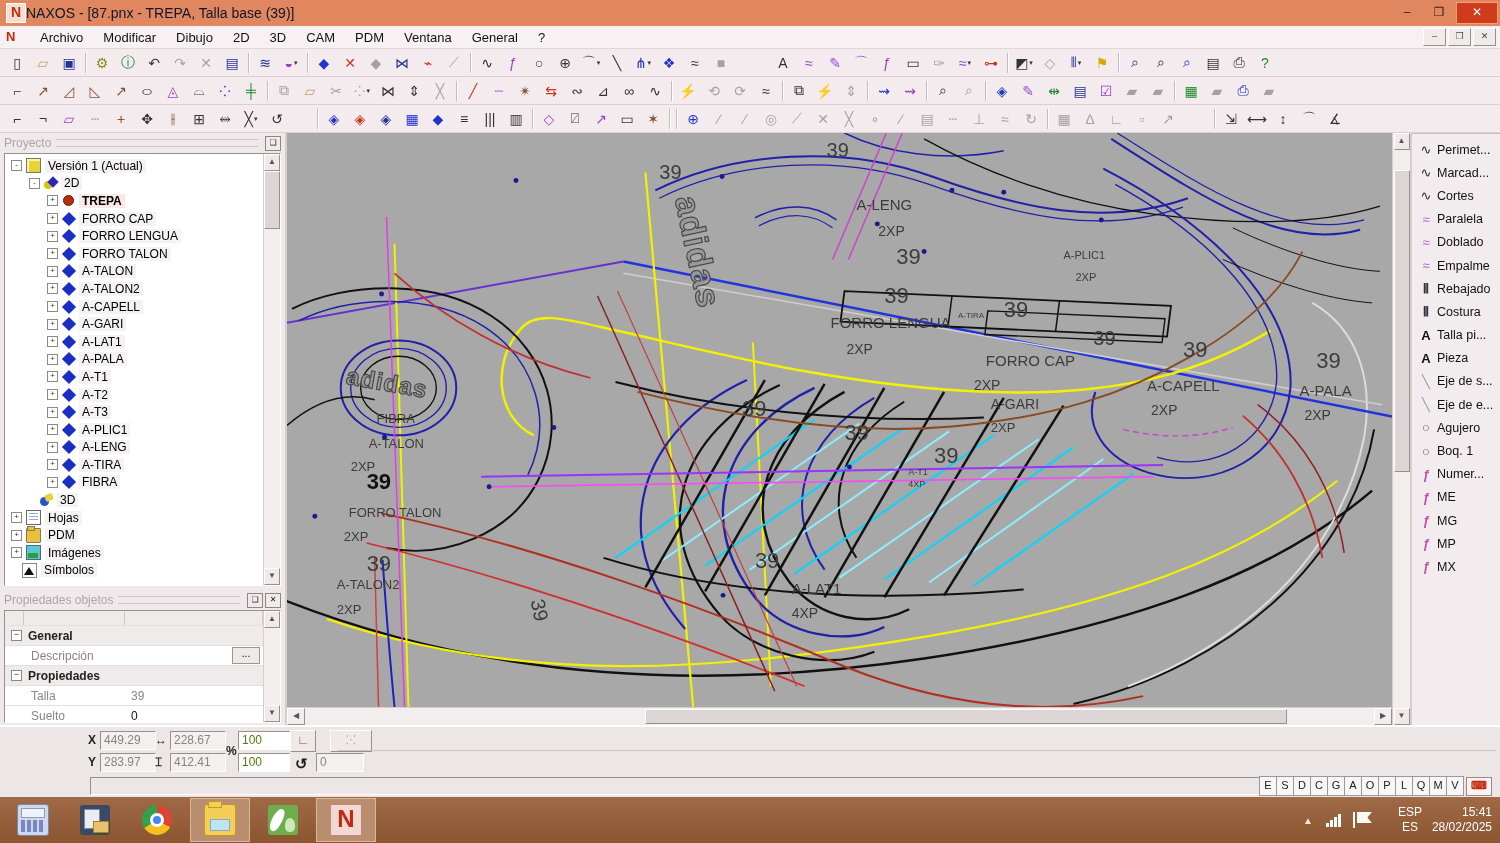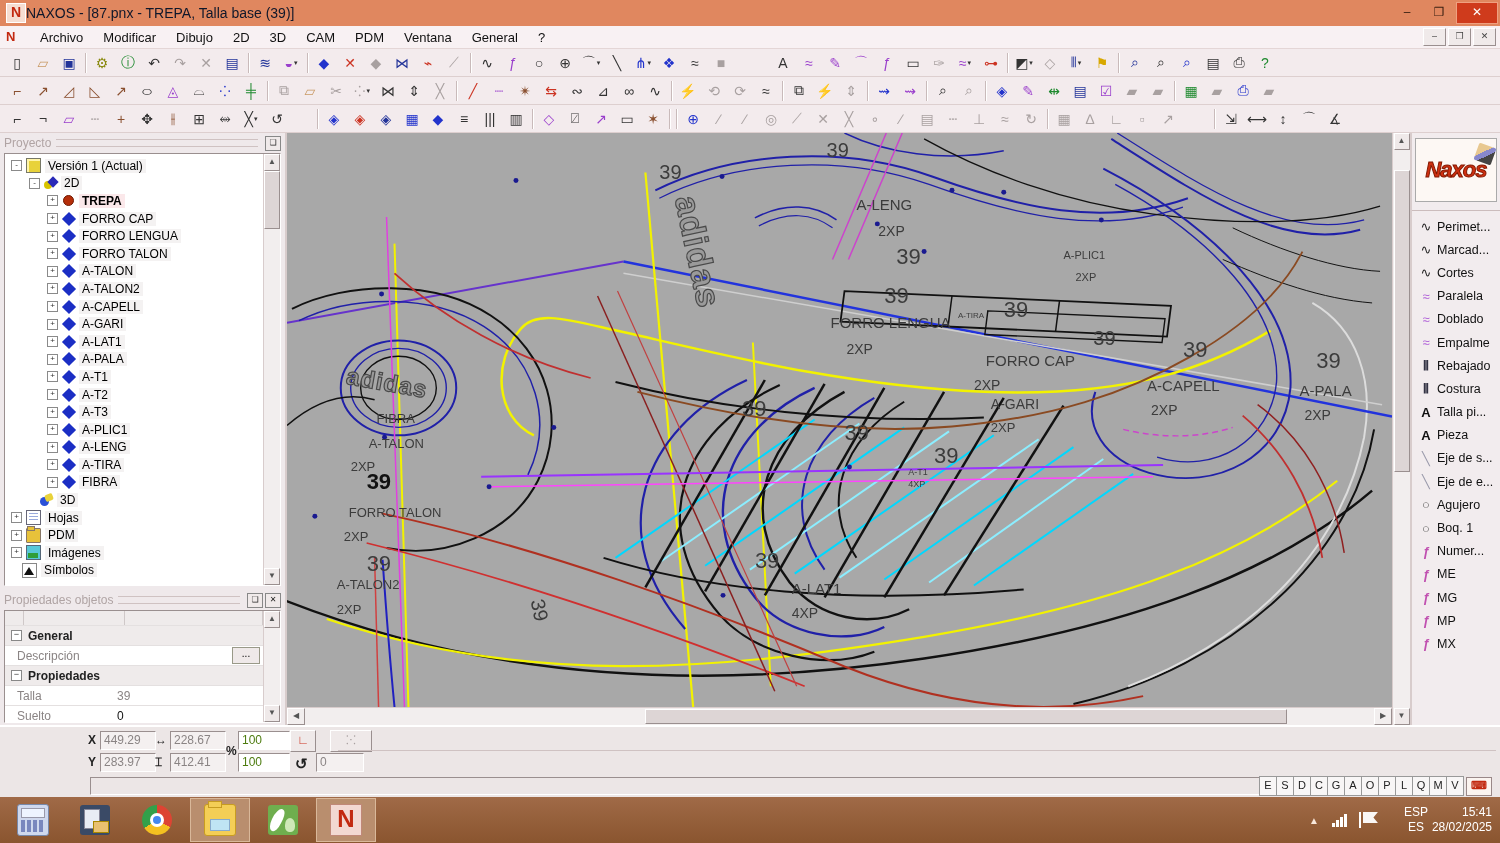--- a/index.html
+++ b/index.html
@@ -79,21 +79,21 @@
   
   #props-panel{height:135px;flex:none;display:flex;flex-direction:column;}
   #props-grid-wrap{flex:1;margin:0 4px 2px 4px;background:#fff;display:flex;min-height:0;}
   #props-grid{flex:1;font-size:12px;}
   .prow{display:flex;height:19px;align-items:center;border-bottom:1px solid #e4e0e0;}
   .prow.hdr{background:#efebeb;height:14px;}
   .prow.hdr .cell{border-right:1px solid #cfc8c8;height:100%;}
   .prow.section{background:#efebeb;}
   .prow .minus{width:9px;height:9px;border:1px solid #888;font-size:9px;line-height:7px;text-align:center;margin:0 6px 0 6px;color:#333;background:#fff;flex:none;}
   .prow .sec-lbl{font-weight:bold;color:#222;}
-  .prow .rlabel{width:100px;padding-left:12px;color:#8a8484;flex:none;}
+  .prow .rlabel{width:100px;padding-left:26px;color:#8a8484;flex:none;}
   .prow .rvalue{flex:1;color:#8a8484;}
   .prow .rvalue.dark{color:#111;}
   .prow .dots-btn{width:26px;height:15px;background:#efe9e9;border:1px solid #998;text-align:center;line-height:12px;font-size:10px;margin-right:3px;flex:none;}
 
   
   #center{flex:1;display:flex;flex-direction:column;min-width:0;background:#a8a8a8;}
   #canvas{position:relative;flex:1;overflow:hidden;}
   #canvas svg{position:absolute;inset:0;}
   .clabel{position:absolute;color:#3c3c3c;white-space:nowrap;transform-origin:0 0;}
   .clabel.b{font-weight:bold;color:#111;}
@@ -154,21 +154,21 @@
   .ico-corel{background:#6fae4e;border-radius:3px;}
   .ico-corel::before{content:"";position:absolute;left:4px;top:3px;width:10px;height:24px;background:#fff;border-radius:60% 40% 50% 50%;transform:rotate(25deg);}
   .ico-corel::after{content:"";position:absolute;right:3px;bottom:3px;width:10px;height:14px;background:#cfe8b8;border-radius:50% 50% 40% 40%;}
   .ico-naxos{background:#f2d8d2;border:1px solid #c08878;color:#c22910;font-weight:bold;font-size:24px;line-height:28px;text-align:center;}
   #tray{position:absolute;right:6px;top:0;height:46px;display:flex;align-items:center;color:#fff;}
   #tray .caret{font-size:10px;margin-right:12px;color:#f8e8dc;}
   .bars{display:flex;align-items:flex-end;height:14px;margin-right:12px;}
   .bars i{display:block;width:3px;background:#fff;margin-left:1px;}
   .flag{width:15px;height:11px;background:#fff;clip-path:polygon(0 0,100% 0,70% 50%,100% 100%,0 100%,0 0);margin-right:14px;opacity:.95;}
   .flagpole{width:2px;height:16px;background:#fff;margin-right:2px;}
-  .traycol{display:flex;flex-direction:column;align-items:center;justify-content:center;font-size:12px;line-height:15px;margin-right:4px;}
+  .traycol{display:flex;flex-direction:column;align-items:center;justify-content:center;font-size:12px;line-height:15px;margin-right:10px;}
   .traycol.right{align-items:flex-end;margin-right:2px;}
 </style>
 </head>
 <body>
 
 <div id="app">
 
   <div id="titlebar">
     <div class="appicon">N</div>
     <div class="title">NAXOS - [87.pnx - TREPA, Talla base (39)]</div>
@@ -723,24 +723,20 @@
 
     <div class="vscroll" style="width:17px;border-left:1px solid #d8cccc">
       <div class="sbtn raised">▲</div>
       <div style="height:20px"></div>
       <div class="sthumb raised" style="height:300px"></div>
       <div class="sfill"></div>
       <div class="sbtn raised">▼</div>
     </div>
 
     <div id="right-panel">
-      <div id="logo-box">
-        <span id="logo-text">Naxos</span>
-        <span id="logo-pencil"></span>
-      </div>
       <div id="tool-list">
           <div class="tool-row">
             <span class="tool-ico ico-wave">∿</span>
             <span>Perimet...</span>
           </div>
           <div class="tool-row">
             <span class="tool-ico ico-wave">∿</span>
             <span>Marcad...</span>
           </div>
           <div class="tool-row">

